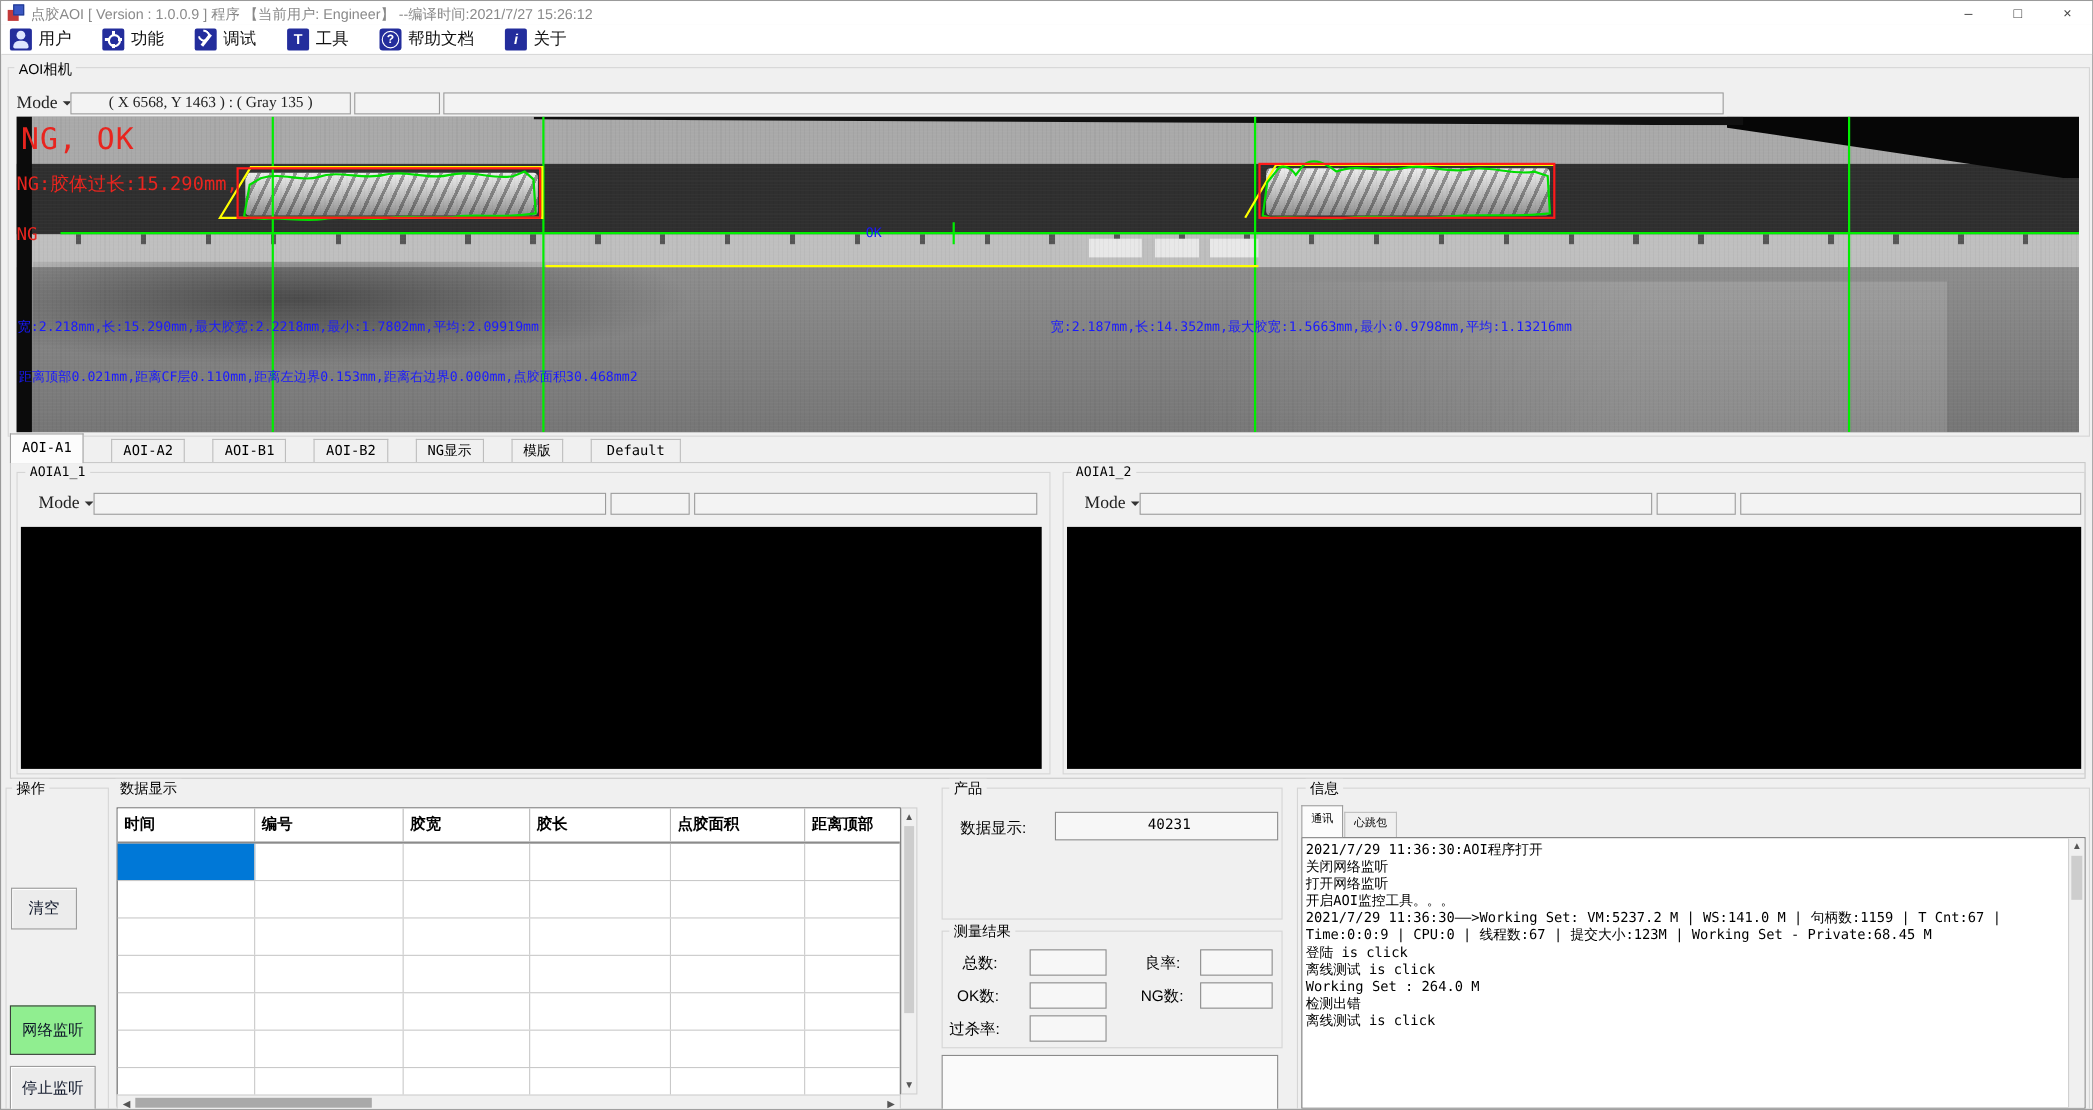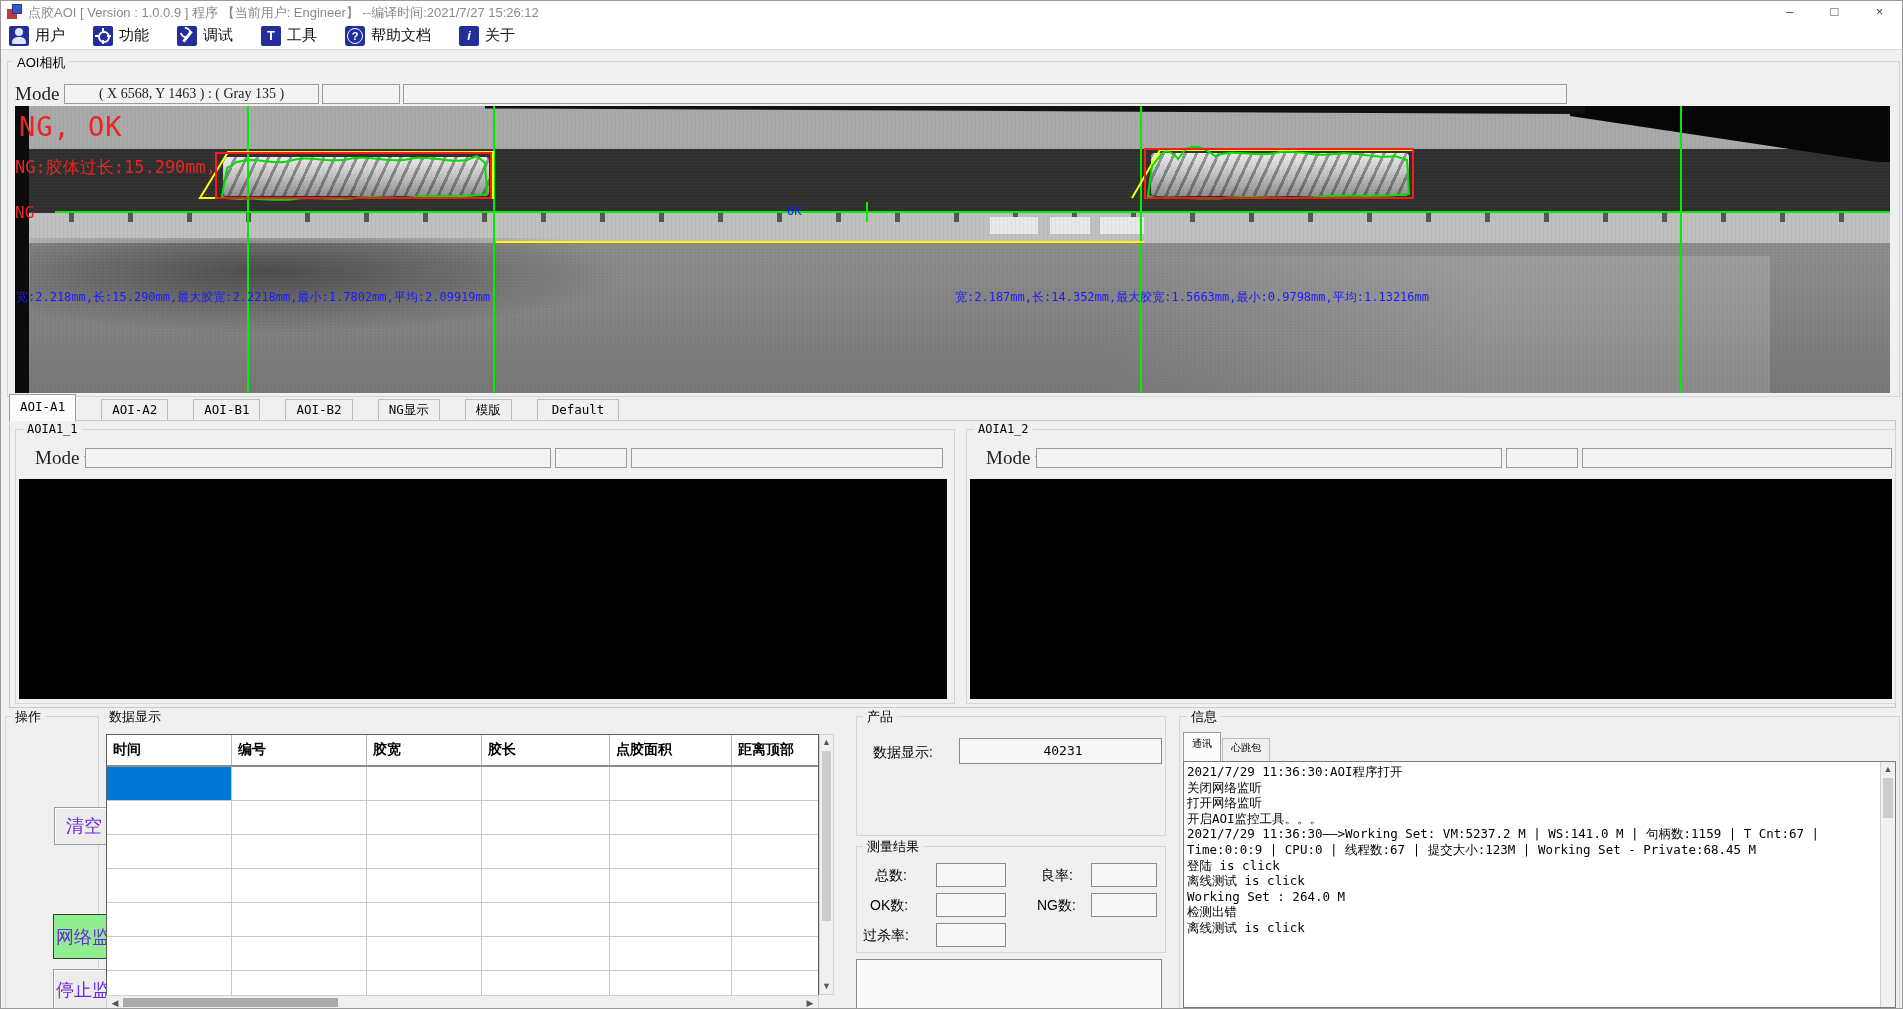--- a/index.html
+++ b/index.html
@@ -35,21 +35,21 @@
   .icon-help::before{content:"";position:absolute;inset:2px;border:1.5px solid #fff;border-radius:50%;}
   .icon-help{font-size:11px;}
   .icon-about{font-style:italic;}
 
   
   .groupbox{position:absolute;border:1px solid #d5d5d5;}
   .grouplabel{position:absolute;background:#f0f0f0;padding:0 4px;font-size:13px;color:#000;z-index:3;white-space:nowrap;}
   .mono{font-family:"DejaVu Sans Mono",monospace;}
 
   
-  .mode-btn{position:absolute;height:20px;display:flex;align-items:center;gap:5px;font-size:19px;
+  .mode-btn{position:absolute;height:20px;display:flex;align-items:center;gap:5px;font-size:16px;
             font-family:"Liberation Serif",serif;color:#222;padding-left:4px;}
   .mode-btn .arr{width:0;height:0;border:4px solid transparent;border-top-color:#333;margin-top:4px;}
   .field{position:absolute;height:20px;background:#f3f3f3;border:1px solid #9b9b9b;box-sizing:border-box;}
   .field.coords{display:flex;align-items:center;justify-content:center;
         font-family:"Liberation Serif",serif;font-size:14px;color:#222;}
 
   
   .cam{position:absolute;left:14px;top:105px;width:1875px;height:287px;background:#8f8f8f;overflow:hidden;}
   .cam-band-top{position:absolute;left:0;top:0;width:100%;height:43px;background:#a9a9a9;}
   .cam-band-dark{position:absolute;left:0;top:43px;width:100%;height:64px;background:#2f2f2f;}
@@ -85,22 +85,22 @@
   .vtabs{position:absolute;left:8px;top:398px;height:22px;display:flex;align-items:flex-end;gap:24px;}
   .vtab{height:19px;padding:2px 10px 0 10px;font-family:"DejaVu Sans Mono",monospace;font-size:12.5px;
         background:#f0f0f0;border:1px solid #bdbdbd;border-bottom:none;margin-right:1px;color:#000;}
   .vtab.active{height:22px;background:#fcfcfc;border-color:#9d9d9d;position:relative;z-index:2;padding-top:4px;}
   .vtab:last-child{padding:2px 14px 0 14px;}
   .tabpage{position:absolute;left:8px;top:419px;width:1887px;height:288px;background:#f0f0f0;border:1px solid #c9c9c9;box-sizing:border-box;}
 
   .canvas-black{position:absolute;background:#000;}
 
   
-  .btn{position:absolute;display:flex;align-items:center;justify-content:center;font-size:18px;color:#6d28d9;
-       background:#ececec;border:1px solid #9d9d9d;box-shadow:inset 1px 1px 0 #fff;box-sizing:border-box;margin-left:44px;}
+  .btn{position:absolute;display:flex;align-items:center;justify-content:center;font-size:14px;color:#0f172a;
+       background:#ececec;border:1px solid #9d9d9d;box-shadow:inset 1px 1px 0 #fff;box-sizing:border-box;}
   .btn.green{background:#90ee90;border:1px solid #3c3c3c;box-shadow:none;}
 
   
   .table{position:absolute;left:105px;top:733px;width:713px;background:#fff;border:1px solid #5e5e5e;box-sizing:border-box;}
   .table-header{display:flex;height:30px;border-bottom:2px solid #8b8b8b;background:#fff;}
   .th{box-sizing:border-box;border-right:1px solid #b9b9b9;font-weight:bold;font-size:14px;padding:6px 0 0 6px;}
   .tr{display:flex;height:33px;border-bottom:1px solid #c9c9c9;}
   .td{box-sizing:border-box;border-right:1px solid #c9c9c9;height:100%;}
   .td.sel{background:#0078d7;}
   .c0{width:125px;} .c1{width:135px;} .c2{width:115px;} .c3{width:128px;} .c4{width:122px;} .c5{width:86px;border-right:none;}
@@ -217,20 +217,21 @@
 
       <rect x="201" y="47" width="275" height="45" fill="none" stroke="#ff1a1a" stroke-width="2"></rect>
       <rect x="1130" y="43" width="268" height="49" fill="none" stroke="#ff1a1a" stroke-width="2"></rect>
     </svg>
 
     <div class="ov-text ov-red" style="left:4px;top:5px;font-size:27px;letter-spacing:1px;">NG, OK</div>
     <div class="ov-text ov-red" style="left:0px;top:50px;font-size:17px;">NG:胶体过长:15.290mm,</div>
     <div class="ov-text ov-red" style="left:0px;top:97px;font-size:16px;">NG</div>
     <div class="ov-text ov-blue" style="left:772px;top:98px;">OK</div>
     <div class="ov-text ov-blue" style="left:1px;top:183px;">宽:2.218mm,长:15.290mm,最大胶宽:2.2218mm,最小:1.7802mm,平均:2.09919mm</div>
+    <div class="ov-text ov-blue" style="left:2px;top:228px;">距离顶部0.021mm,距离CF层0.110mm,距离左边界0.153mm,距离右边界0.000mm,点胶面积30.468mm2</div>
     <div class="ov-text ov-blue" style="left:940px;top:183px;">宽:2.187mm,长:14.352mm,最大胶宽:1.5663mm,最小:0.9798mm,平均:1.13216mm</div>
   </div>
 
   <div class="vtabs">
       <div class="vtab active">AOI-A1</div>
       <div class="vtab">AOI-A2</div>
       <div class="vtab">AOI-B1</div>
       <div class="vtab">AOI-B2</div>
       <div class="vtab">NG显示</div>
       <div class="vtab">模版</div>

